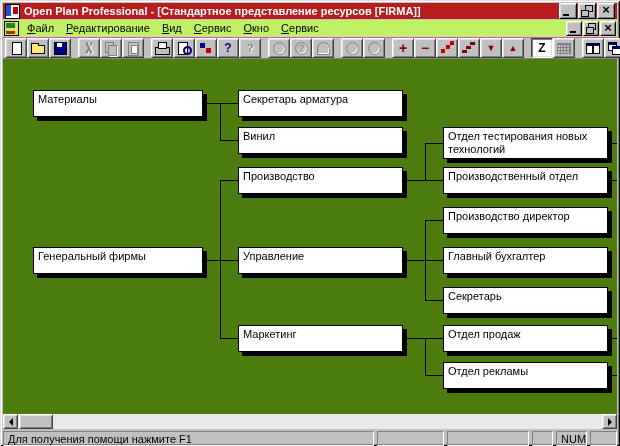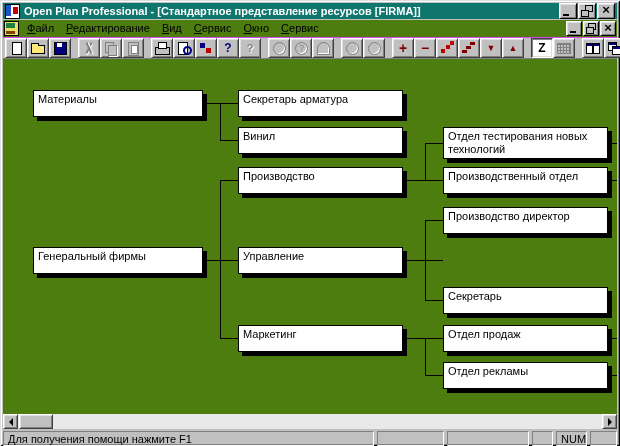--- a/index.html
+++ b/index.html
@@ -1,35 +1,35 @@
 <!DOCTYPE html>
 <html><head>
 <meta charset="utf-8">
 <style>
   html,body{margin:0;padding:0;}
   body{width:620px;height:446px;overflow:hidden;background:#c0c0c0;
        font-family:"Liberation Sans",sans-serif;font-size:11px;color:#000;position:relative;}
   .window{position:absolute;inset:0;background:#c0c0c0;
     box-shadow:inset 1px 1px 0 #dfdfdf,inset -1px -1px 0 #000,inset 2px 2px 0 #fff,inset -2px -2px 0 #808080;}
   
-  .titlebar{position:absolute;left:3px;right:3px;top:3px;height:16px;background:#0f766e;
+  .titlebar{position:absolute;left:3px;right:3px;top:3px;height:16px;background:#b91c1c;
     display:flex;align-items:center;padding:0 2px;}
   .appicon{width:13px;height:13px;background:#fff;border:1px solid #000;position:relative;flex:none;}
   .appicon::before{content:"";position:absolute;left:0;top:0;width:5px;height:11px;background:#2050c8;}
   .appicon::after{content:"";position:absolute;right:1px;top:2px;width:5px;height:7px;background:#c00000;}
   .title{color:#fff;font-weight:bold;margin-left:4px;white-space:nowrap;overflow:hidden;flex:1;}
   .capbtn{width:16px;height:14px;background:#c0c0c0;border:1px solid;border-color:#fff #000 #000 #fff;
     box-shadow:inset 1px 1px 0 #dfdfdf,inset -1px -1px 0 #808080;position:relative;margin-left:1px;flex:none;}
   .g-min::before{content:"";position:absolute;left:3px;bottom:2px;width:6px;height:2px;background:#000;}
   .g-restore::before{content:"";position:absolute;right:2px;top:1px;width:6px;height:5px;border:1px solid #000;background:#c0c0c0;}
   .g-restore::after{content:"";position:absolute;left:2px;bottom:1px;width:6px;height:5px;border:1px solid #000;background:#c0c0c0;}
   .g-close::before{content:"×";position:absolute;left:0;right:0;top:-2px;text-align:center;font-size:13px;font-weight:bold;}
   
   .menubar{position:absolute;left:3px;right:3px;top:20px;height:17px;display:flex;align-items:center;
-    border-bottom:4px solid #d946ef;background:#4d7c0f;padding:0 1px;}
+    border-bottom:4px solid #d946ef;background:#bef264;padding:0 1px;}
   .mdiicon{width:13px;height:13px;border:1px solid #000;background:#e8e060;position:relative;flex:none;margin-right:2px;}
   .mdiicon::before{content:"";position:absolute;left:1px;top:1px;width:9px;height:5px;background:#208040;}
   .mdiicon::after{content:"";position:absolute;left:1px;bottom:1px;width:9px;height:3px;background:#804000;}
   .menu-item{display:inline-block;padding:1px 6px 2px 6px;}
   .menu-item::first-letter{text-decoration:underline;}
   .menusp{flex:1;}
   .mdibtn{width:14px;height:13px;}
   
   .toolbar{position:absolute;left:3px;right:3px;top:38px;height:20px;display:flex;align-items:center;
     gap:7px;padding-left:2px;border-bottom:1px solid #808080;background:#c0c0c0;}
@@ -249,20 +249,21 @@
     <div class="node" style="left:30px;top:31px;width:170px;height:27px"><span>Материалы</span></div>
     <div class="node" style="left:235px;top:31px;width:165px;height:27px"><span>Секретарь арматура</span></div>
     <div class="node" style="left:235px;top:68px;width:165px;height:27px"><span>Винил</span></div>
     <div class="node" style="left:235px;top:108px;width:165px;height:27px"><span>Производство</span></div>
     <div class="node" style="left:30px;top:188px;width:170px;height:27px"><span>Генеральный фирмы</span></div>
     <div class="node" style="left:235px;top:188px;width:165px;height:27px"><span>Управление</span></div>
     <div class="node" style="left:235px;top:266px;width:165px;height:27px"><span>Маркетинг</span></div>
     <div class="node" style="left:440px;top:68px;width:165px;height:32px"><span>Отдел тестирования новых технологий</span></div>
     <div class="node" style="left:440px;top:108px;width:165px;height:27px"><span>Производственный отдел</span></div>
     <div class="node" style="left:440px;top:148px;width:165px;height:27px"><span>Производство директор</span></div>
+    <div class="node" style="left:440px;top:188px;width:165px;height:27px"><span>Главный бухгалтер</span></div>
     <div class="node" style="left:440px;top:228px;width:165px;height:27px"><span>Секретарь</span></div>
     <div class="node" style="left:440px;top:266px;width:165px;height:27px"><span>Отдел продаж</span></div>
     <div class="node" style="left:440px;top:303px;width:165px;height:27px"><span>Отдел рекламы</span></div>
   </div>
 
   <div class="hscroll">
     <div class="sbtn" style="left:0">
         <span class="tri-l"></span>
       </div>
     <div class="sthumb"></div>

